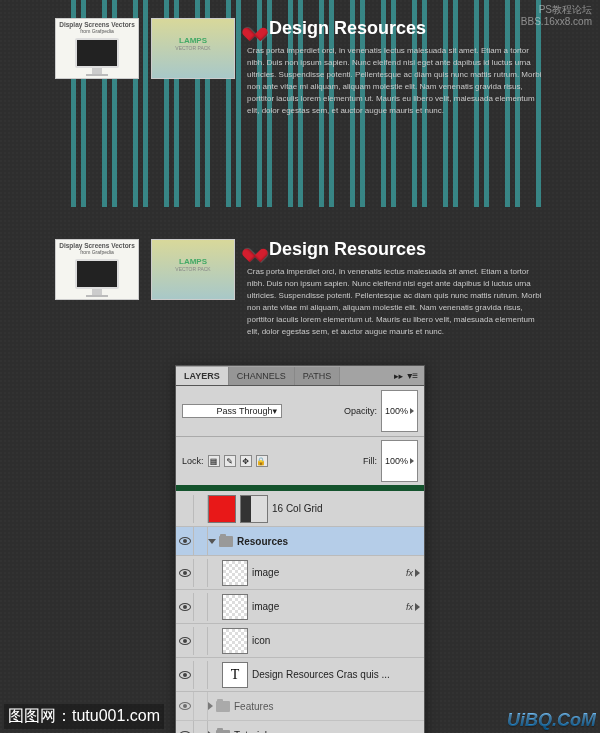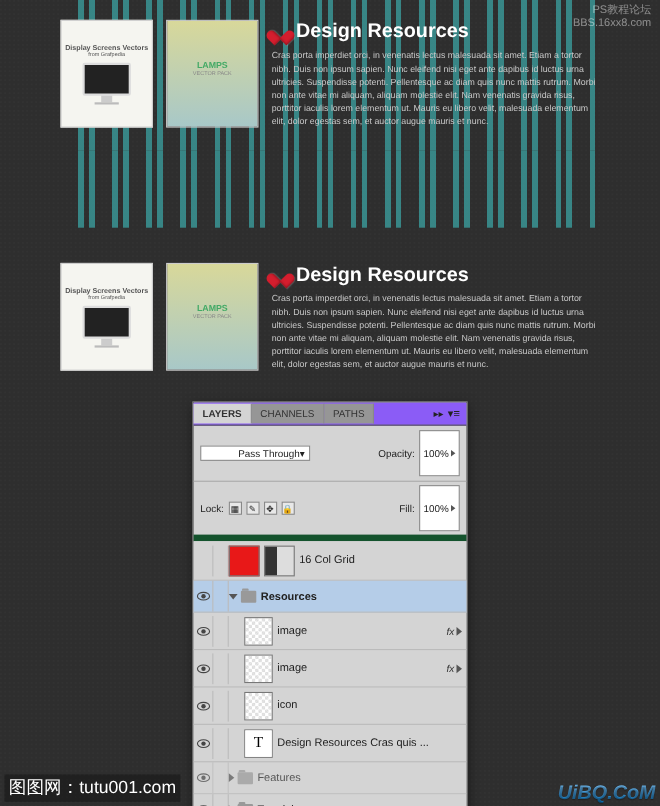--- a/index.html
+++ b/index.html
@@ -39,21 +39,21 @@
       pointer-events: none;
     }
     .row {
       display: flex;
       gap: 12px;
       position: relative;
       z-index: 1;
     }
     .thumb {
       width: 84px;
-      height: 98px;
+      height: 61px;
       background: #f5f5f0;
       border: 1px solid #ccc;
       flex-shrink: 0;
       display: flex;
       flex-direction: column;
       align-items: center;
       justify-content: center;
       font-size: 6px;
       color: #555;
       text-align: center;
@@ -125,21 +125,21 @@
       top: 365px;
       width: 250px;
       background: #d4d4d4;
       border: 1px solid #555;
       box-shadow: 0 3px 10px rgba(0,0,0,0.5);
       font-size: 10px;
       color: #222;
     }
     .panel-tabs {
       display: flex;
-      background: #8b5cf6;
+      background: #a3a3a3;
       border-bottom: 1px solid #555;
       align-items: center;
     }
     .panel-tab {
       padding: 4px 8px;
       font-size: 9px;
       color: #333;
       border-right: 1px solid #888;
       background: #969696;
     }

